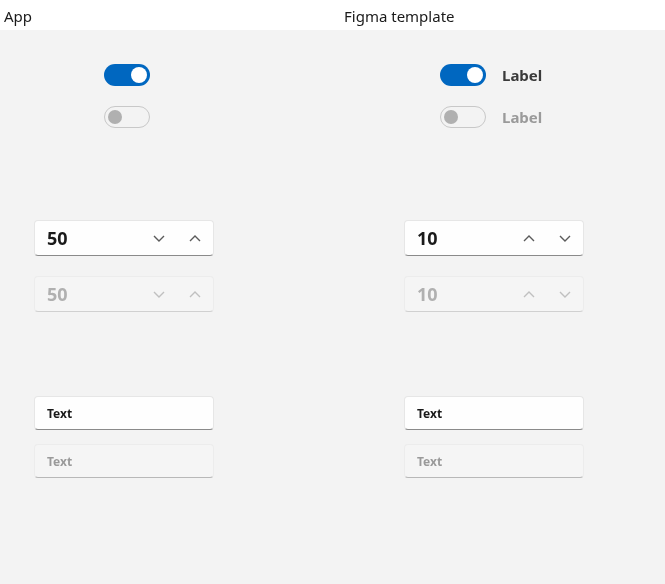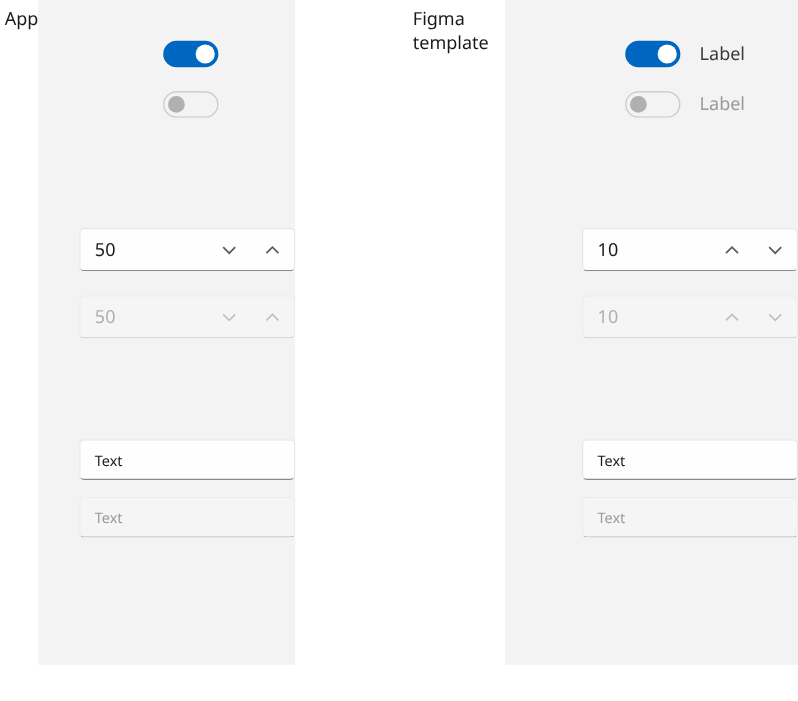--- a/index.html
+++ b/index.html
@@ -13,37 +13,38 @@
     width: 665px;
     height: 584px;
     overflow: hidden;
   }
   .columns {
     display: flex;
     width: 665px;
   }
   .col {
     display: flex;
-    flex-direction: row;
+    flex-direction: column;
   }
   .col-app   { width: 340px; }
   .col-figma { width: 325px; }
 
   .col-title {
     font-size: 15px;
     color: #1a1a1a;
     padding: 6px 0 4px 4px;
     height: 30px;
   }
 
   .panel {
     background: #f3f3f3;
     padding-top: 32px;
     height: 554px;
     position: relative;
+    font-weight: bold;
   }
 
   
   .toggle-row {
     display: flex;
     align-items: center;
     height: 26px;
     margin-bottom: 16px;
   }
   .toggle {
@@ -107,21 +108,21 @@
     margin-bottom: 20px;
   }
   .numberbox.disabled {
     background: #f5f5f5;
     border: 1px solid #ececec;
     border-bottom: 1px solid #d0d0d0;
   }
   .numberbox .nb-value {
     flex: 1;
     padding: 0 12px;
-    font-size: 15px;
+    font-size: 18px;
     color: #1a1a1a;
     display: flex;
     align-items: center;
   }
   .numberbox.disabled .nb-value { color: #b0b0b0; }
   .numberbox .nb-btn {
     width: 36px;
     display: flex;
     align-items: center;
     justify-content: center;

